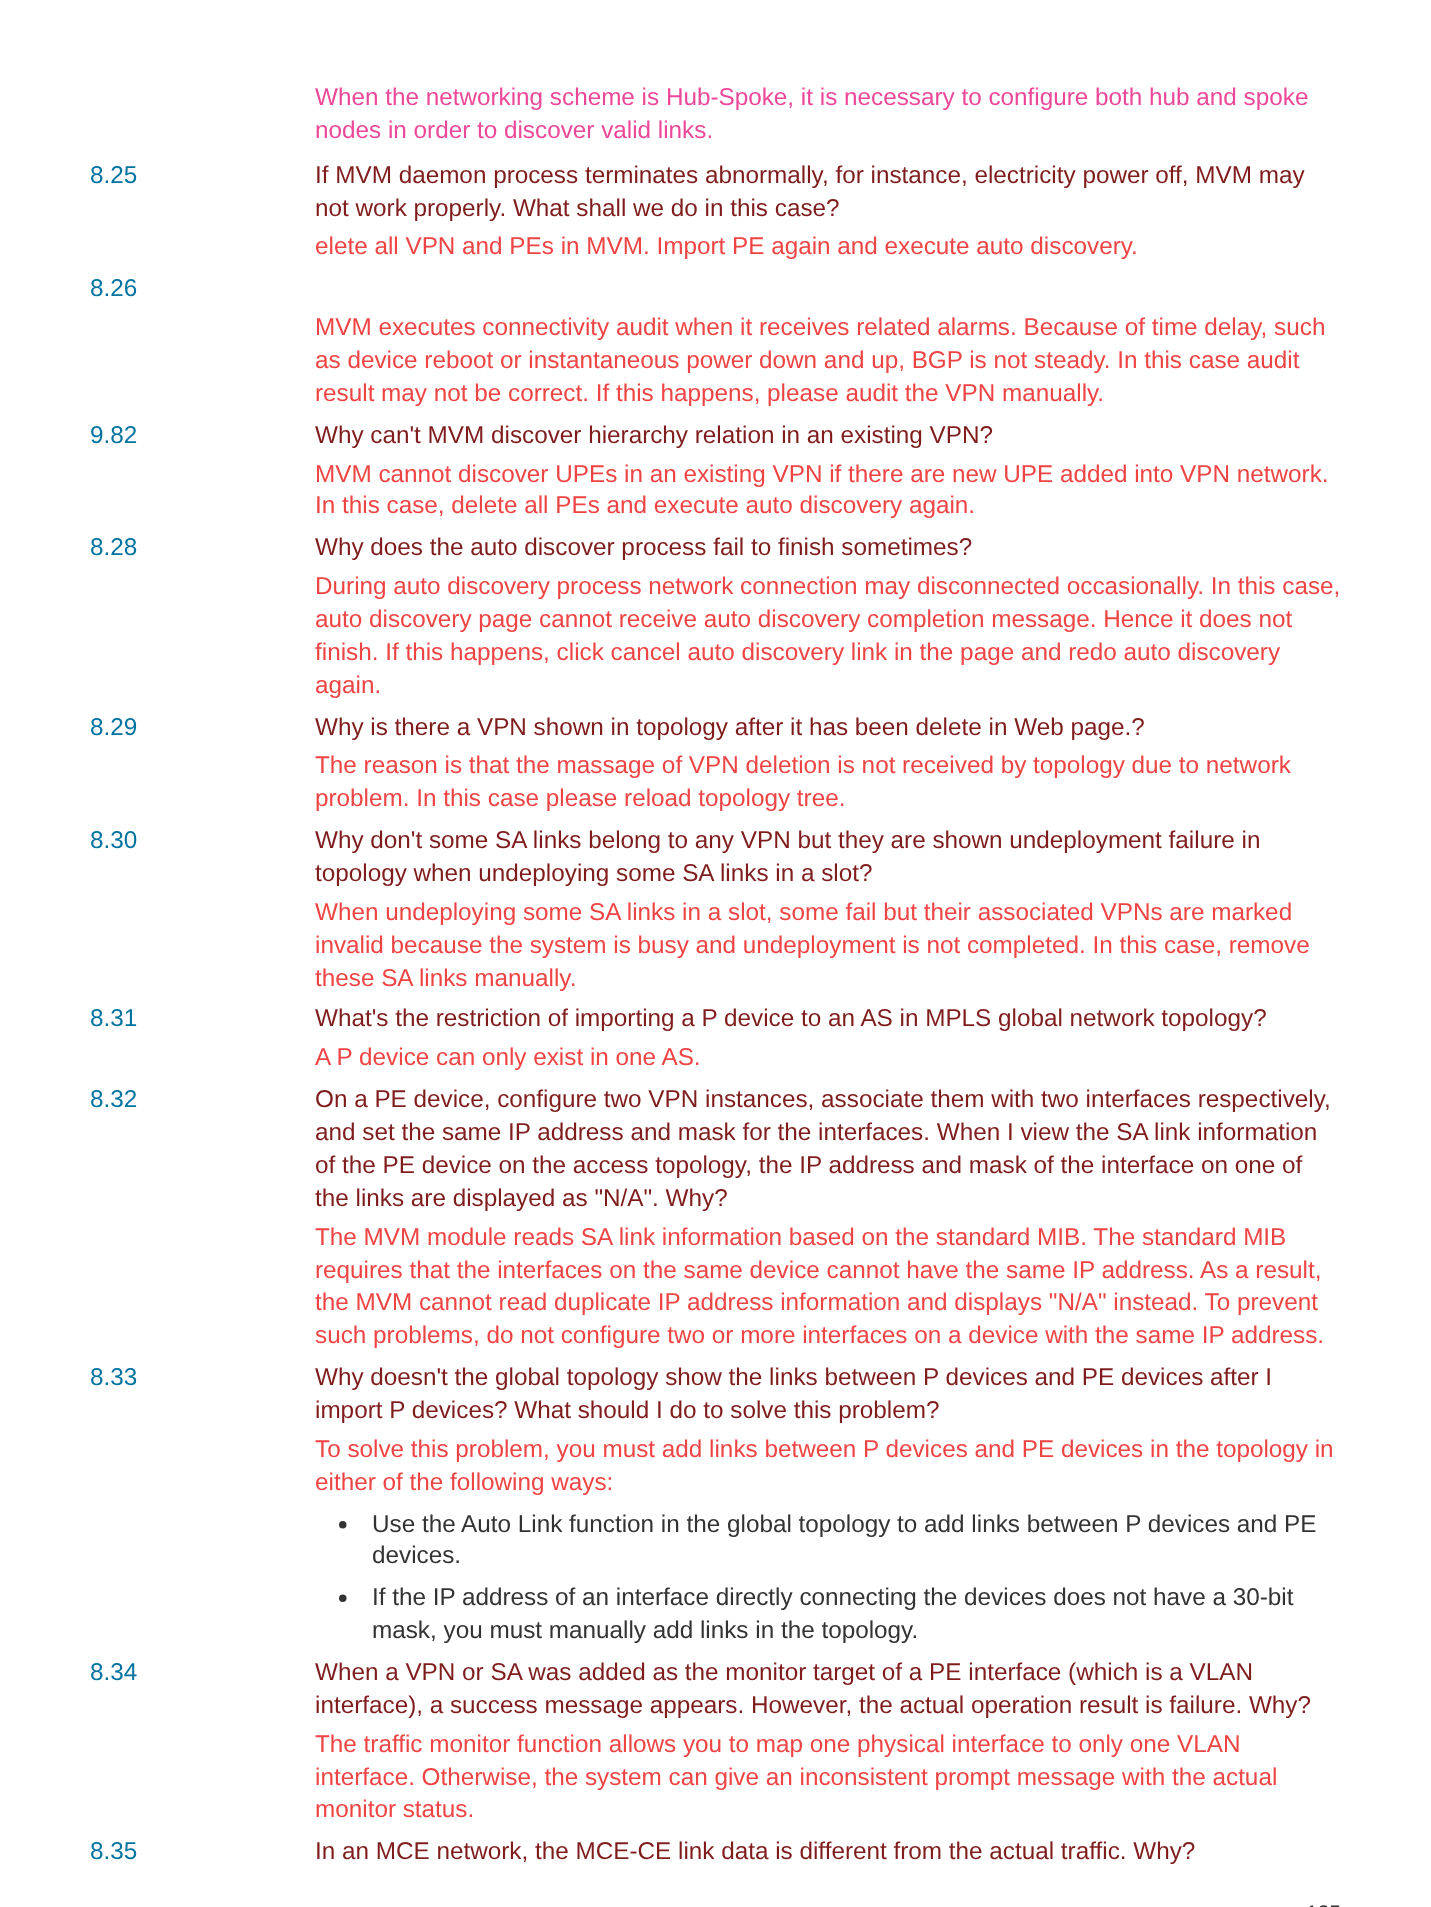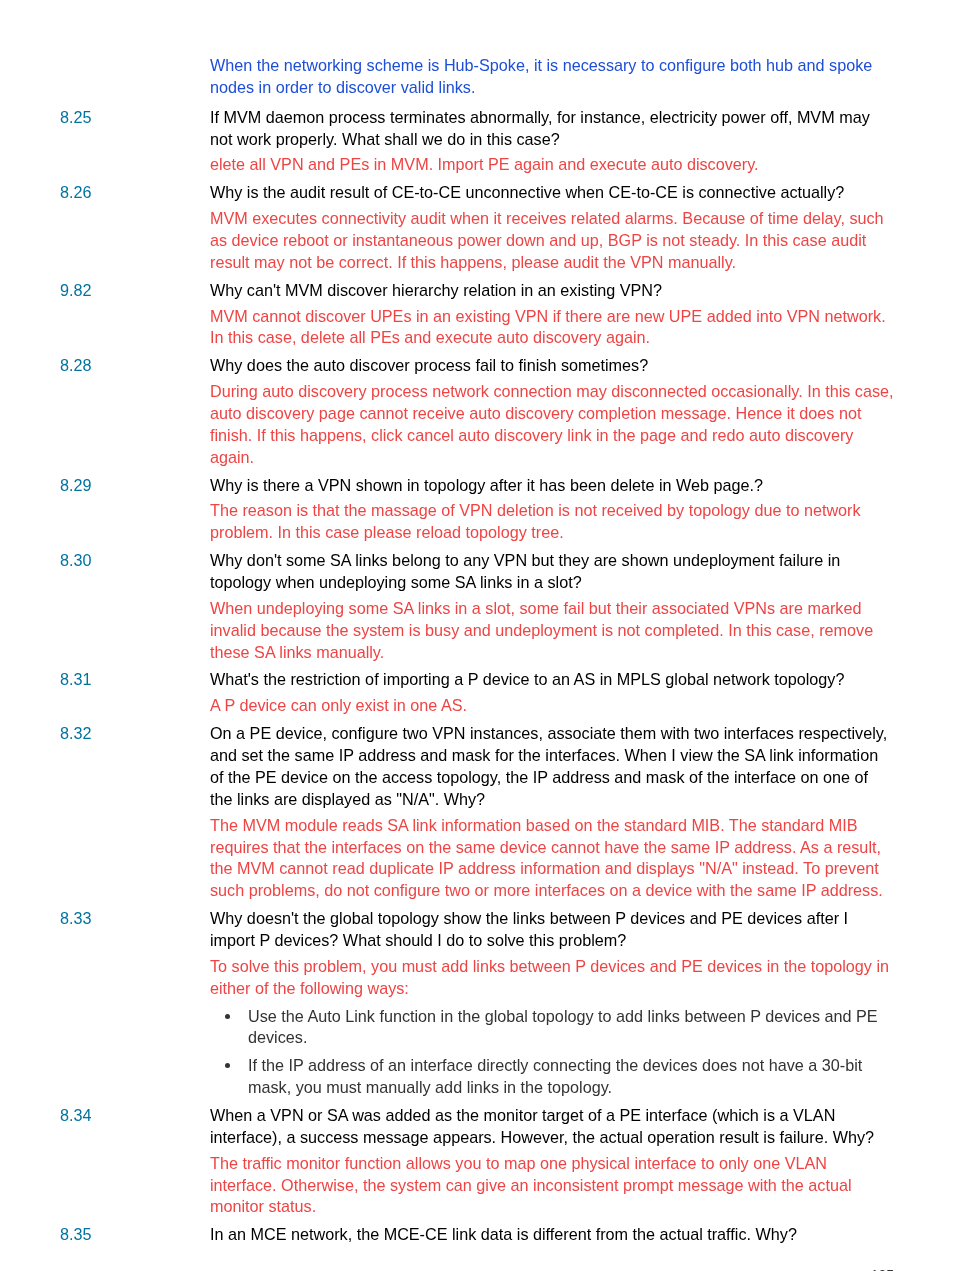--- a/index.html
+++ b/index.html
@@ -18,31 +18,31 @@
     }
     .num {
       color: #0073a0;
       width: 150px;
       min-width: 150px;
       padding-right: 12px;
       box-sizing: border-box;
     }
     .q {
       flex: 1;
-      color: #000000;
+      color: #7f1d1d;
     }
     .a {
       margin-left: 150px;
       margin-bottom: 6px;
       color: #ef4444;
     }
     .intro {
       margin-left: 150px;
       margin-bottom: 8px;
-      color: #1d4ed8;
+      color: #ec4899;
     }
     ul {
       margin: 4px 0 6px 150px;
       padding-left: 32px;
     }
     li {
       margin-bottom: 6px;
       padding-left: 6px;
       color: #333;
     }
@@ -59,21 +59,20 @@
 <div class="intro">When the networking scheme is Hub-Spoke, it is necessary to configure both hub and spoke nodes in order to discover valid links.</div>
 
 <div id="list">
     <div class="item">
       <div class="num">8.25</div>
       <div class="q">If MVM daemon process terminates abnormally, for instance, electricity power off, MVM may not work properly. What shall we do in this case?</div>
     </div>
     <div class="a">elete all VPN and PEs in MVM. Import PE again and execute auto discovery.</div>
     <div class="item">
       <div class="num">8.26</div>
-      <div class="q">Why is the audit result of CE-to-CE unconnective when CE-to-CE is connective actually?</div>
     </div>
     <div class="a">MVM executes connectivity audit when it receives related alarms. Because of time delay, such as device reboot or instantaneous power down and up, BGP is not steady. In this case audit result may not be correct. If this happens, please audit the VPN manually.</div>
     <div class="item">
       <div class="num">9.82</div>
       <div class="q">Why can't MVM discover hierarchy relation in an existing VPN?</div>
     </div>
     <div class="a">MVM cannot discover UPEs in an existing VPN if there are new UPE added into VPN network. In this case, delete all PEs and execute auto discovery again.</div>
     <div class="item">
       <div class="num">8.28</div>
       <div class="q">Why does the auto discover process fail to finish sometimes?</div>

